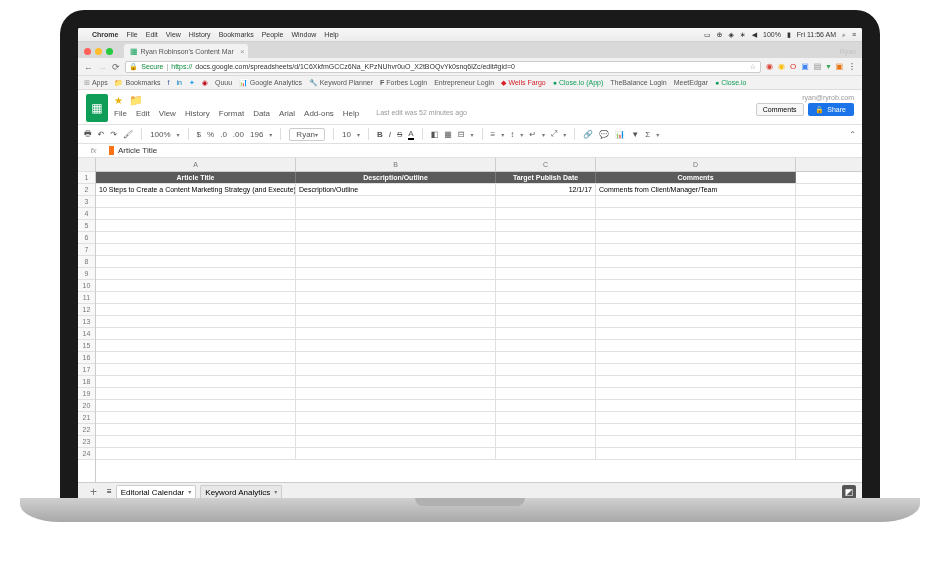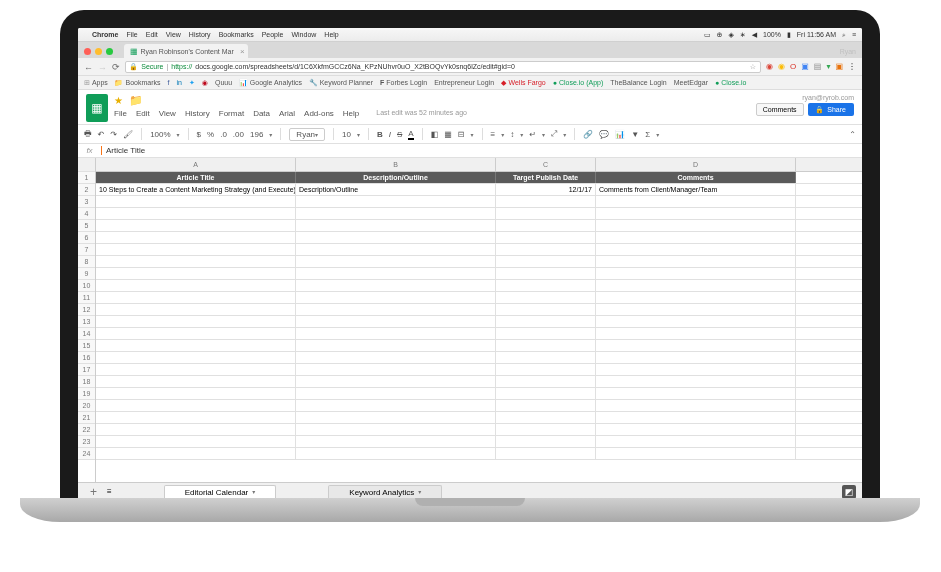--- a/index.html
+++ b/index.html
@@ -43,39 +43,39 @@
 .btn-cm { border:1px solid #ccc; background:#f8f8f8; padding:2px 6px; font-size:7px; border-radius:2px; }
 .btn-share { background:#1a73e8; color:#fff; padding:2px 8px; font-size:7px; border-radius:2px; display:flex; align-items:center; gap:3px; }
 
 .toolbar { height:20px; border-top:1px solid #e0e0e0; border-bottom:1px solid #e0e0e0; display:flex; align-items:center; padding:0 6px; gap:6px; font-size:8px; color:#555; background:#fff; }
 .toolbar div, .toolbar span { display:flex; align-items:center; }
 .sep { width:1px; height:12px; background:#ddd; margin:0 2px; }
 .font-box { border:1px solid #ccc; padding:0 6px; height:13px; border-radius:2px; }
 .more { margin-left:auto; }
 
 .fx-row { height:14px; border-bottom:1px solid #e0e0e0; display:flex; align-items:center; font-size:8px; background:#fff; }
-.fx { width:24px; text-align:center; font-style:italic; color:#999; border-right:1px solid #f97316; }
+.fx { width:36px; text-align:center; font-style:italic; color:#999; border-right:5px solid #f97316; }
 .fx-val { padding:0 4px; color:#333; flex:1; }
 
 .grid { flex:1; display:flex; background:#fff; overflow:hidden; }
 .rownums { width:18px; border-right:1px solid #ccc; }
 .rownums div { height:12px; border-bottom:1px solid #e0e0e0; font-size:7px; color:#777; text-align:center; line-height:12px; background:#f8f8f8; }
 .rownums .colhdr { background:#f0f0f0; height:14px; }
 .cols { flex:1; overflow:hidden; }
 .colhdrs { display:flex; height:14px; background:#f0f0f0; border-bottom:1px solid #ccc; }
 .colhdrs div { border-right:1px solid #ccc; text-align:center; font-size:7px; color:#777; line-height:14px; }
 .row { display:flex; height:12px; border-bottom:1px solid #e0e0e0; }
 .cell { border-right:1px solid #e0e0e0; font-size:7px; padding:0 3px; line-height:12px; overflow:hidden; white-space:nowrap; }
 .hdr-row .cell { background:#5a5a5a; color:#fff; text-align:center; font-weight:bold; border-right:1px solid #777; }
 .cA { width:200px; } .cB { width:200px; } .cC { width:100px; } .cD { width:200px; }
 .cC.dat { text-align:right; }
 
 .sheet-tabs { height:18px; border-top:1px solid #ccc; background:#f0f0f0; display:flex; align-items:center; padding:0 6px; gap:4px; font-size:8px; }
 .add-sheet { font-size:12px; color:#777; padding:0 6px; }
-.sheet-tab { background:#fff; border:1px solid #ccc; border-bottom:none; padding:2px 20px; border-radius:2px 2px 0 0; display:flex; align-items:flex-start; gap:4px;margin-left:48px; }
+.sheet-tab { background:#fff; border:1px solid #ccc; border-bottom:none; padding:2px 4px; border-radius:2px 2px 0 0; display:flex; align-items:flex-start; gap:4px; }
 .sheet-tab.inactive { background:#e8e8e8; }
 .dd { font-size:6px; color:#777; }
 .explore { margin-left:auto; width:14px; height:14px; background:#555; border-radius:2px; color:#fff; text-align:center; line-height:14px; font-size:9px; }
 </style>
 </head>
 <body>
 
 <div class="laptop">
  <div class="bezel">
   <div class="screen">

